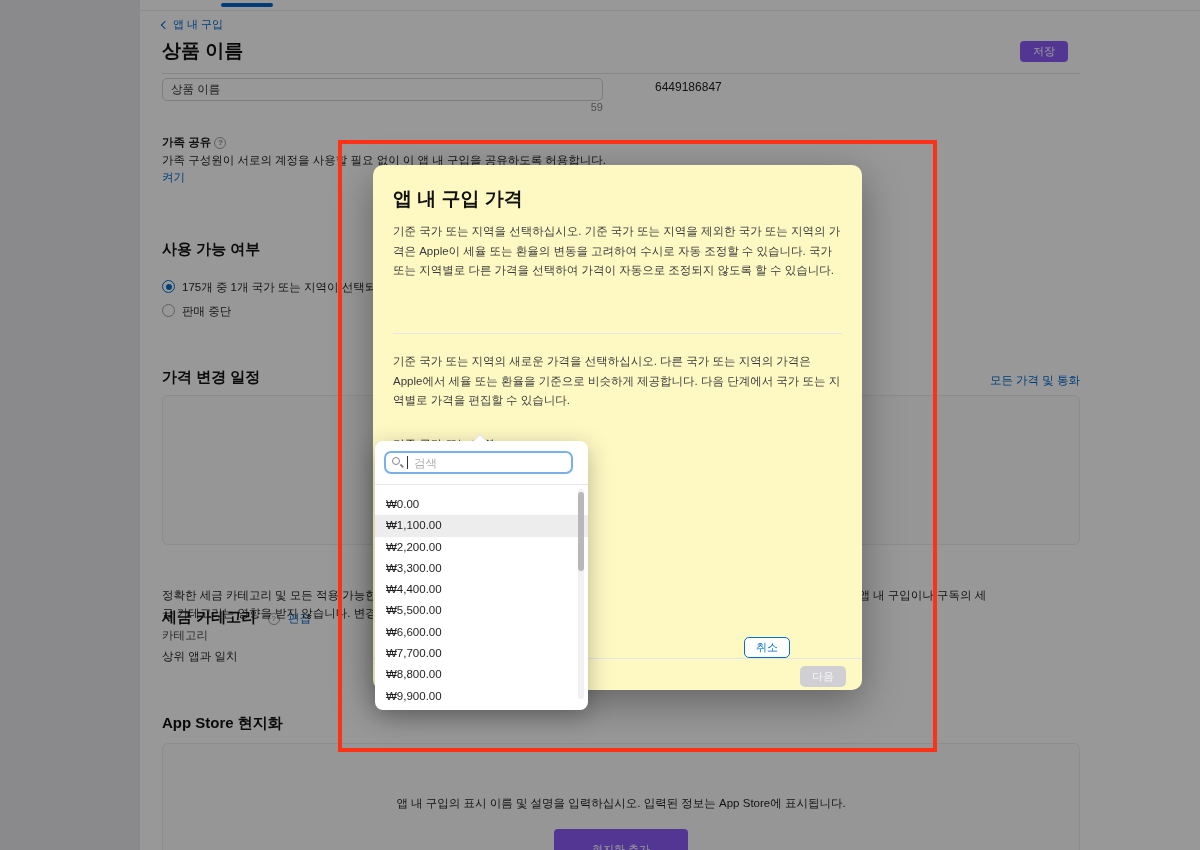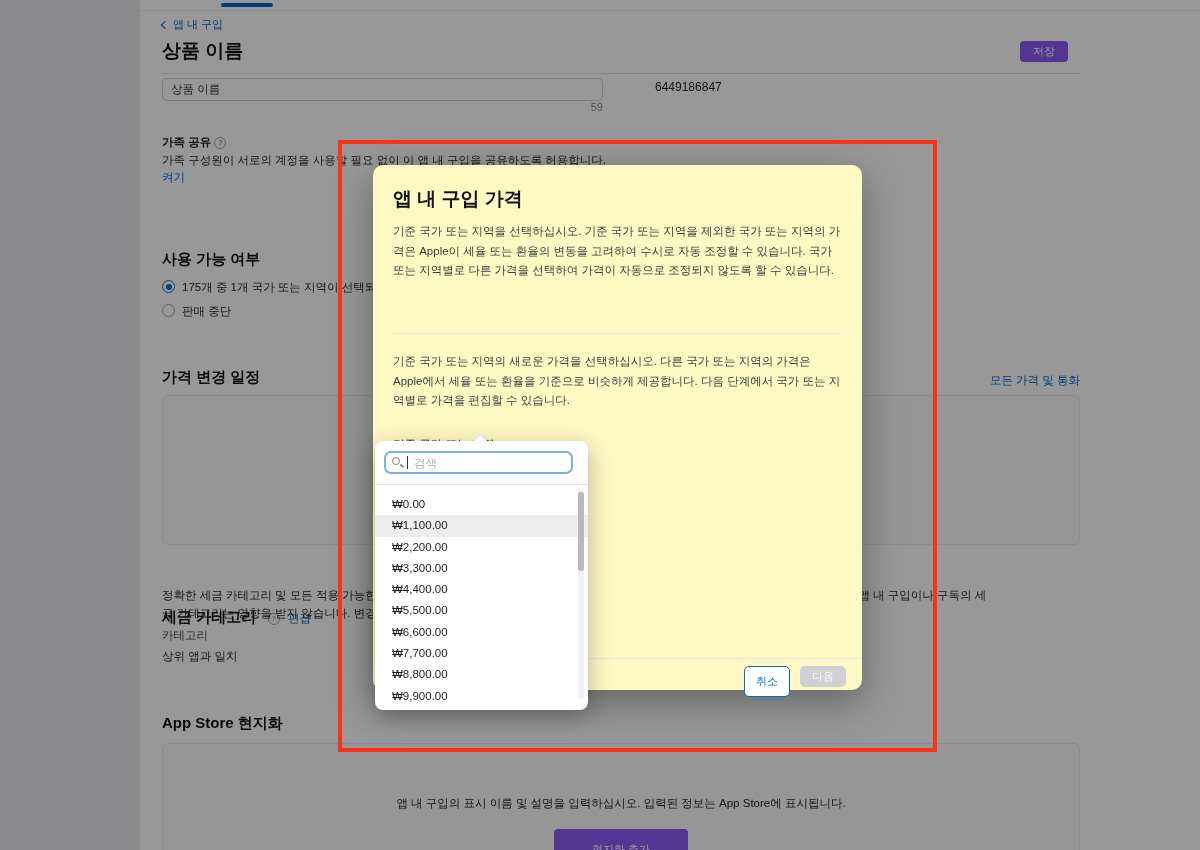--- a/index.html
+++ b/index.html
@@ -44,35 +44,35 @@
 
   
   .modal { position:absolute; left:373px; top:165px; width:489px; height:525px; background:#fef9c3; border-radius:10px; box-shadow:0 12px 40px rgba(0,0,0,.35); z-index:5; }
   .modal .m-title { position:absolute; left:20px; top:21px; font-size:19px; font-weight:bold; color:#111; }
   .modal p { position:absolute; left:20px; width:449px; font-size:11.5px; line-height:19.5px; color:#3a3a3c; }
   .field-label { position:absolute; left:20px; font-size:11.5px; color:#1d1d1f; }
   .select { position:absolute; left:20px; width:175px; height:23px; border:1px solid #d2d2d7; border-radius:5px; background:#fff; display:flex; align-items:center; padding:0 9px; font-size:11.5px; cursor:pointer; }
   .select .chev { margin-left:auto; width:7px; height:7px; border-right:1.5px solid #6e6e73; border-bottom:1.5px solid #6e6e73; transform:rotate(45deg) translate(-2px,-2px); }
   .m-div { position:absolute; left:20px; width:449px; height:1px; background:#e5e5ea; }
   .footer-div { position:absolute; left:0; top:493px; width:489px; height:1px; background:#e5e5ea; }
-  .btn-cancel { position:absolute; left:371px; top:501px; width:46px; height:31px; background:#fff; border:1px solid #0070c9; color:#0070c9; border-radius:5px; font-size:11px; font-family:inherit; cursor:pointer; }
+  .btn-cancel { position:absolute; left:371px; top:472px; width:46px; height:21px; background:#fff; border:1px solid #0070c9; color:#0070c9; border-radius:5px; font-size:11px; font-family:inherit; cursor:pointer; }
   .btn-next { position:absolute; left:427px; top:501px; width:46px; height:21px; background:#cfcfd4; border:none; color:#f5f5f7; border-radius:5px; font-size:11px; font-family:inherit; }
 
   
   .dropdown { position:absolute; left:375px; top:441px; width:213px; height:269px; background:#fff; border-radius:8px; box-shadow:0 6px 24px rgba(0,0,0,.28); z-index:6; }
   .dropdown .caret { position:absolute; left:100px; top:-5px; width:10px; height:10px; background:#fff; border-left:1px solid #e0e0e5; border-top:1px solid #e0e0e5; transform:rotate(45deg); }
   .search-wrap { position:absolute; left:9px; top:10px; width:189px; height:23px; }
   .search-input { width:100%; height:100%; border:2px solid #79b0ea; border-radius:7px; padding:0 6px 0 28px; font-size:11.5px; font-family:inherit; outline:none; }
   .search-input::placeholder { color:#aeaeb2; }
   .mag-icon { position:absolute; left:8px; top:6px; width:8px; height:8px; border:1.5px solid #86868b; border-radius:50%; }
   .mag-icon::after { content:""; position:absolute; left:7px; top:7px; width:4px; height:1.5px; background:#86868b; transform:rotate(45deg); }
   .text-cursor { position:absolute; left:23px; top:5px; width:1px; height:13px; background:#333; }
   .dd-div { position:absolute; left:0; top:43px; width:213px; height:1px; background:#e5e5ea; }
   .dd-list { position:absolute; left:0; top:44px; width:213px; height:224px; overflow:hidden; padding-top:9px; }
-  .dd-item { height:21.3px; line-height:21.3px; padding-left:17px; font-size:11.5px; color:#1d1d1f; cursor:pointer; }
+  .dd-item { height:21.3px; line-height:21.3px; padding-left:11px; font-size:11.5px; color:#1d1d1f; cursor:pointer; }
   .dd-item.hl { background:#ededee; }
   .dd-track { position:absolute; right:4px; top:48px; width:6px; height:210px; background:#f1f1f3; border-radius:3px; }
   .dd-thumb { position:absolute; right:4px; top:51px; width:6px; height:79px; background:#b8b8bc; border-radius:3px; cursor:pointer; }
 
   
   .annotation { position:absolute; left:338px; top:140px; width:599px; height:612px; border:4px solid #fb3215; z-index:10; pointer-events:none; }
 
   .center-col { text-align:center; }
 </style>
 </head>
@@ -96,21 +96,21 @@
   <div class="abs product-id">6449186847</div>
   <div class="abs char-count">59</div>
 
   <div class="abs t11" style="left:162px; top:134px; font-weight:bold;">
     <span>가족 공유</span>
     <span class="help-icon">?</span>
   </div>
   <div class="abs t11 nowrap" style="left:162px; top:152px;">가족 구성원이 서로의 계정을 사용할 필요 없이 이 앱 내 구입을 공유하도록 허용합니다.</div>
   <a class="abs t11 link" style="left:162px; top:169px;">켜기</a>
 
-  <h2 class="abs sec-h" style="left:162px; top:250px;">사용 가능 여부</h2>
+  <h2 class="abs sec-h" style="left:162px; top:240px;">사용 가능 여부</h2>
   <div class="abs t11 nowrap" style="left:162px; top:279px;">
     <span class="radio on"></span><span>175개 중 1개 국가 또는 지역이 선택되었습니다.</span>
     <a class="link" style="margin-left:8px;">편집</a>
   </div>
   <div class="abs t11 nowrap" style="left:162px; top:303px;">
     <span class="radio off"></span><span>판매 중단</span>
   </div>
 
   <h2 class="abs sec-h" style="left:162px; top:368px;">가격 변경 일정</h2>
   <a class="abs t11 link" style="left:960px; top:372px; width:120px; text-align:right;">모든 가격 및 통화</a>

